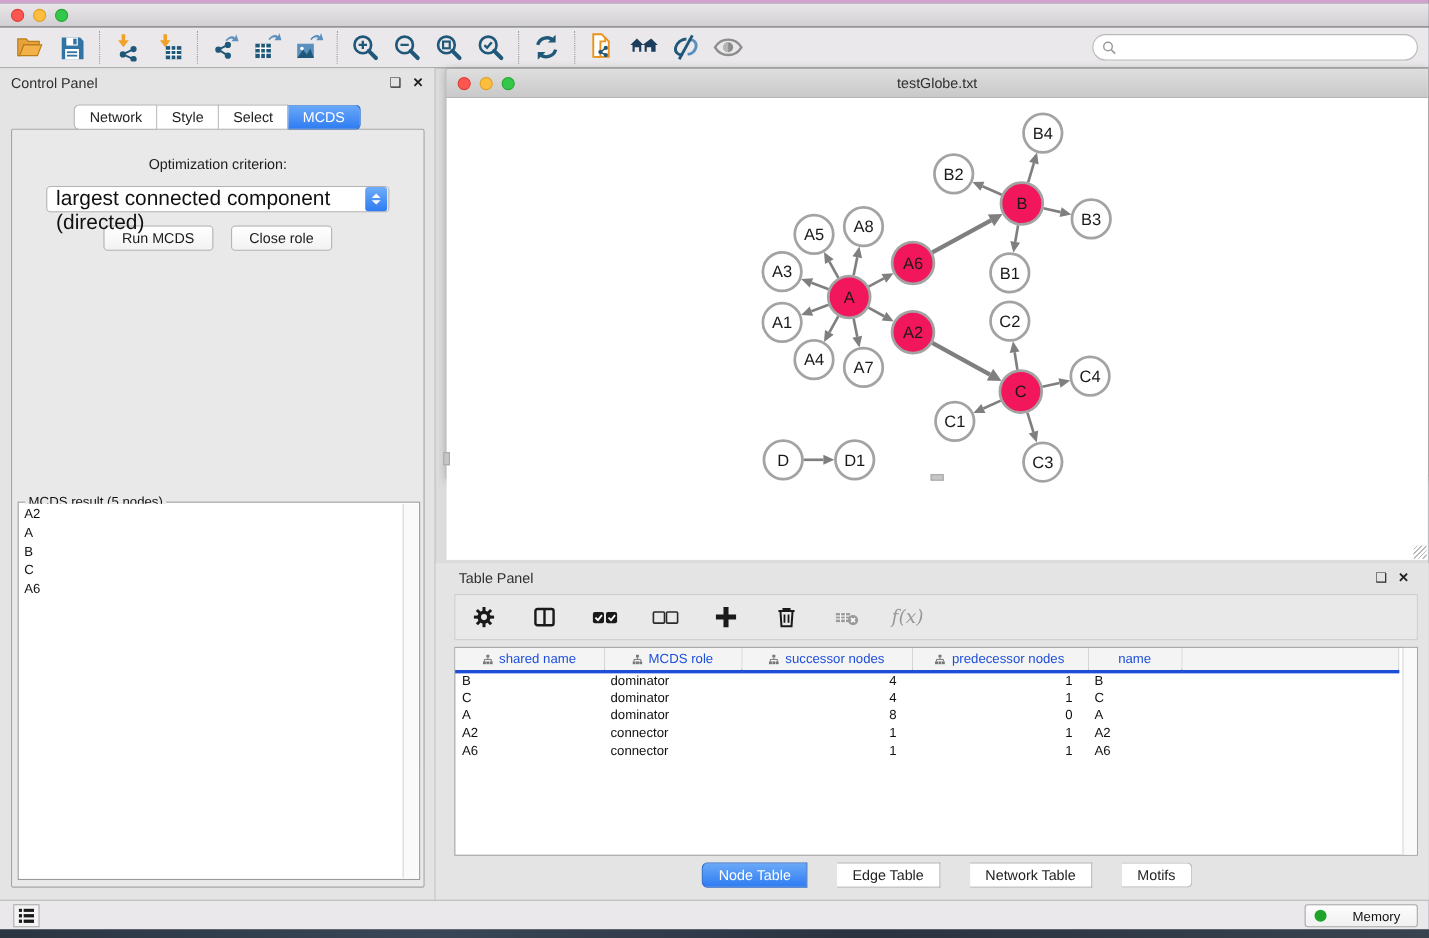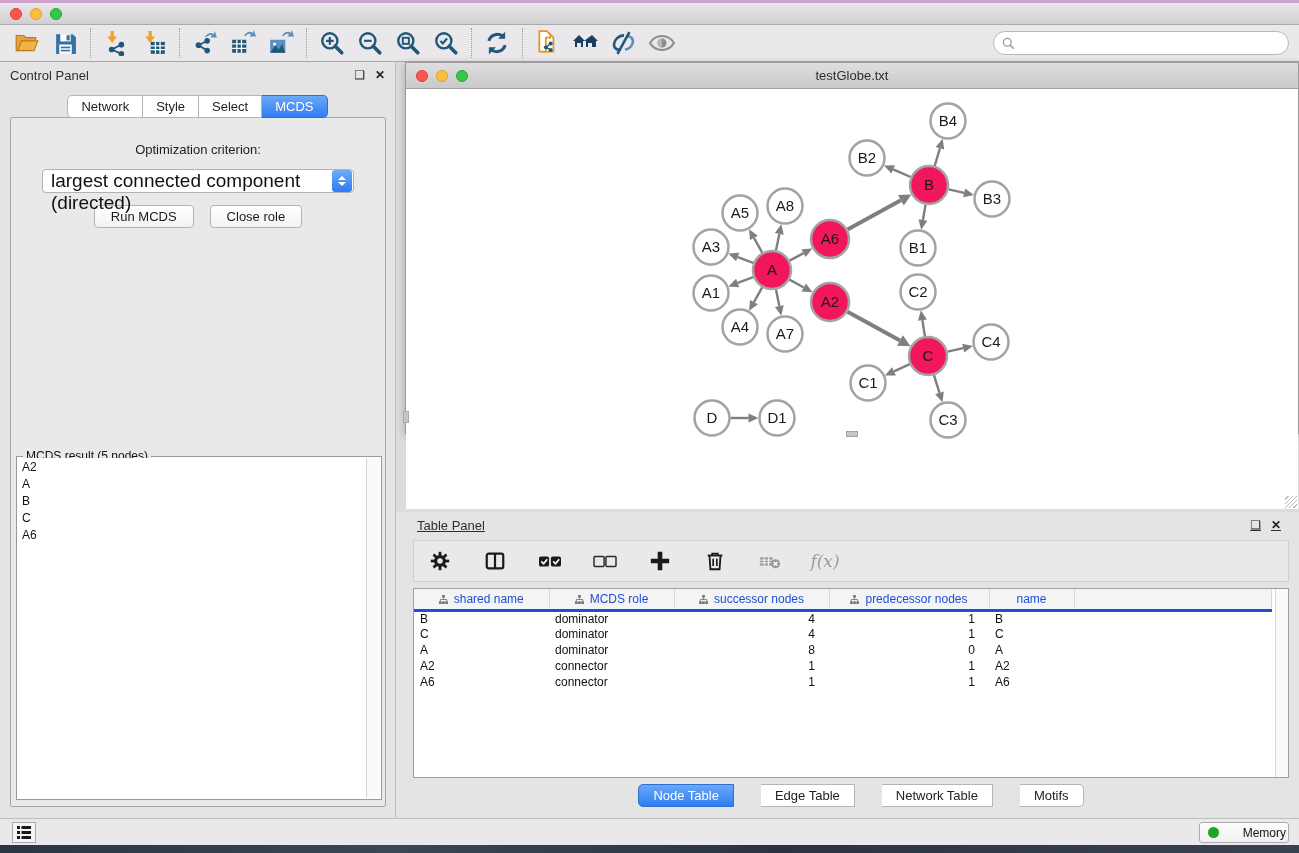--- a/index.html
+++ b/index.html
@@ -97,21 +97,21 @@
   .tp-tab:first-child { border-left:1px solid #b5b5b5; border-radius:5px 0 0 5px; }
   .tp-tab:last-child { border-radius:0 5px 5px 0; }
   .tp-tab.sel { background:linear-gradient(#6aa9f8,#2f7cf3); color:#fff; border-color:#2f6fd0; }
 
   
   .statusbar { position:absolute; bottom:8px; left:0; width:100%; height:27px;
     background:#eae8ea; border-top:1px solid #bdbdbd; }
   .sb-left { position:absolute; left:12px; top:3px; width:24px; height:21px; background:#f4f4f4;
     border:1px solid #ababab; display:flex; align-items:center; justify-content:center; cursor:pointer; }
   .memory { position:absolute; right:10px; top:3px; height:21px; background:linear-gradient(#fdfdfd,#f0f0f0);
-    border:1px solid #ababab; border-radius:3px; display:flex; align-items:center; padding:0 2px 0 8px; gap:24px;
+    border:1px solid #ababab; border-radius:3px; display:flex; align-items:center; padding:0 15px 0 8px; gap:24px;
     font-size:12px; color:#111; cursor:pointer; }
   .memdot { width:11px; height:11px; border-radius:50%; background:#1ea32b; }
 </style>
 </head>
 <body>
 
 <div class="screen">
   <div class="desktop-top"></div>
 
   <div class="titlebar">
@@ -435,21 +435,21 @@
               <text x="542" y="331" text-anchor="middle" dy="0.35em" font-size="15" fill="#1a1a1a" font-family="&quot;Liberation Sans&quot;, sans-serif">C3</text>
             </g>
           </svg>
         <div class="grip"></div>
       </div>
       <div class="split-h"></div>
       <div class="split-v"></div>
     </div>
 
     <div class="tpanel">
-      <div class="panel-head" style="padding-left:21px;text-decoration:underline;">
+      <div class="panel-head" style="padding-left:21px;">
         <span>Table Panel</span>
         <span class="sp"></span>
         <span class="wicon">❑</span>
         <span class="wicon" style="font-weight:bold; margin-right:8px;">✕</span>
       </div>
       <div class="tp-toolbar">
         <div class="tpbtn">
           <svg width="22" height="22" viewBox="0 0 24 24">
               <g fill="#1a1a1a">
                 <rect x="10.5" y="2" width="3" height="20"></rect>

